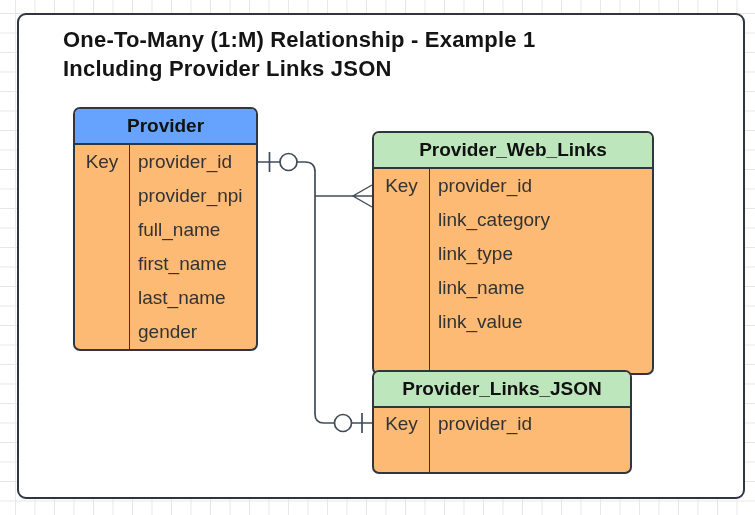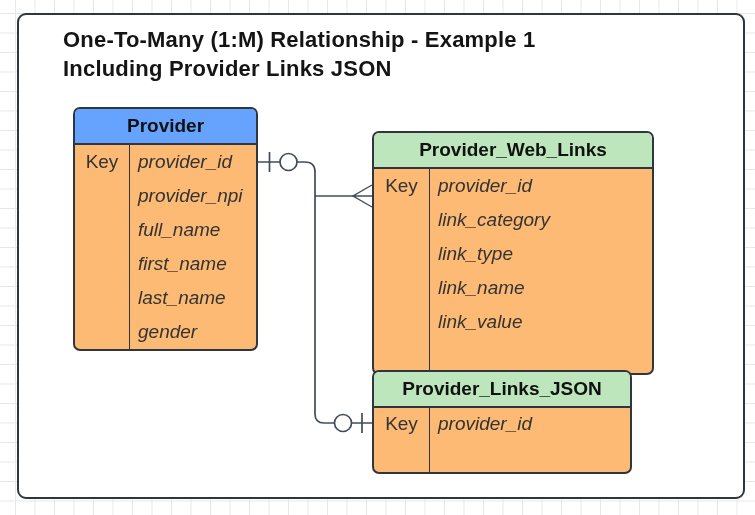--- a/index.html
+++ b/index.html
@@ -37,21 +37,21 @@
   .key-col {
     display:flex; flex-direction:column;
     border-right:1.5px solid var(--border,#2f363f); box-sizing:border-box;
   }
   .field-col { display:flex; flex-direction:column; flex:1; }
   .cell {
     height:34px; display:flex; align-items:center;
     font-size:19px; color:#333333; white-space:nowrap;
   }
   .key-col .cell { justify-content:center; }
-  .field-col .cell { padding-left:8px;font-style:italic; }
+  .field-col .cell { padding-left:8px; }
   #tbl-provider { left:73px; top:107px; width:185px; }
   #tbl-provider .key-col { width:55px; }
   #tbl-weblinks { left:372px; top:107px; width:282px;margin-top:24px; }
   #tbl-weblinks .key-col { width:56px; }
   #tbl-json { left:372px; top:370px; width:260px; }
   #tbl-json .key-col { width:56px; }
   #tbl-json .cell { height:32px; }
   #connector-layer {
     position:absolute; left:0; top:0; width:755px; height:515px;
     pointer-events:none;

